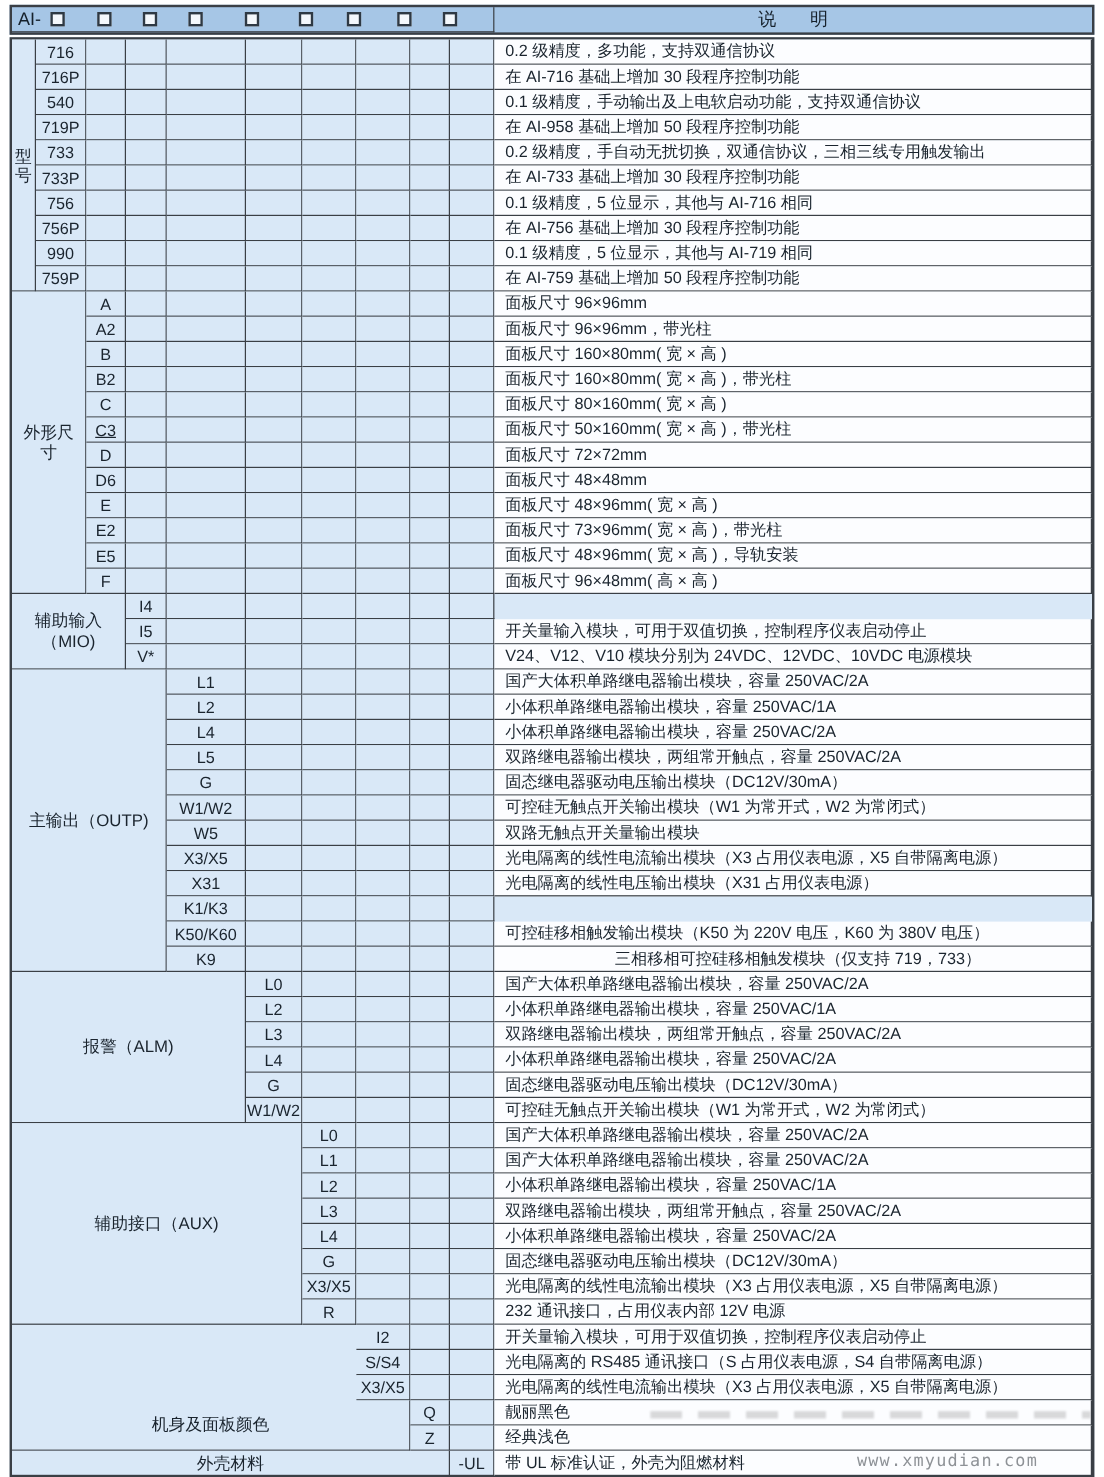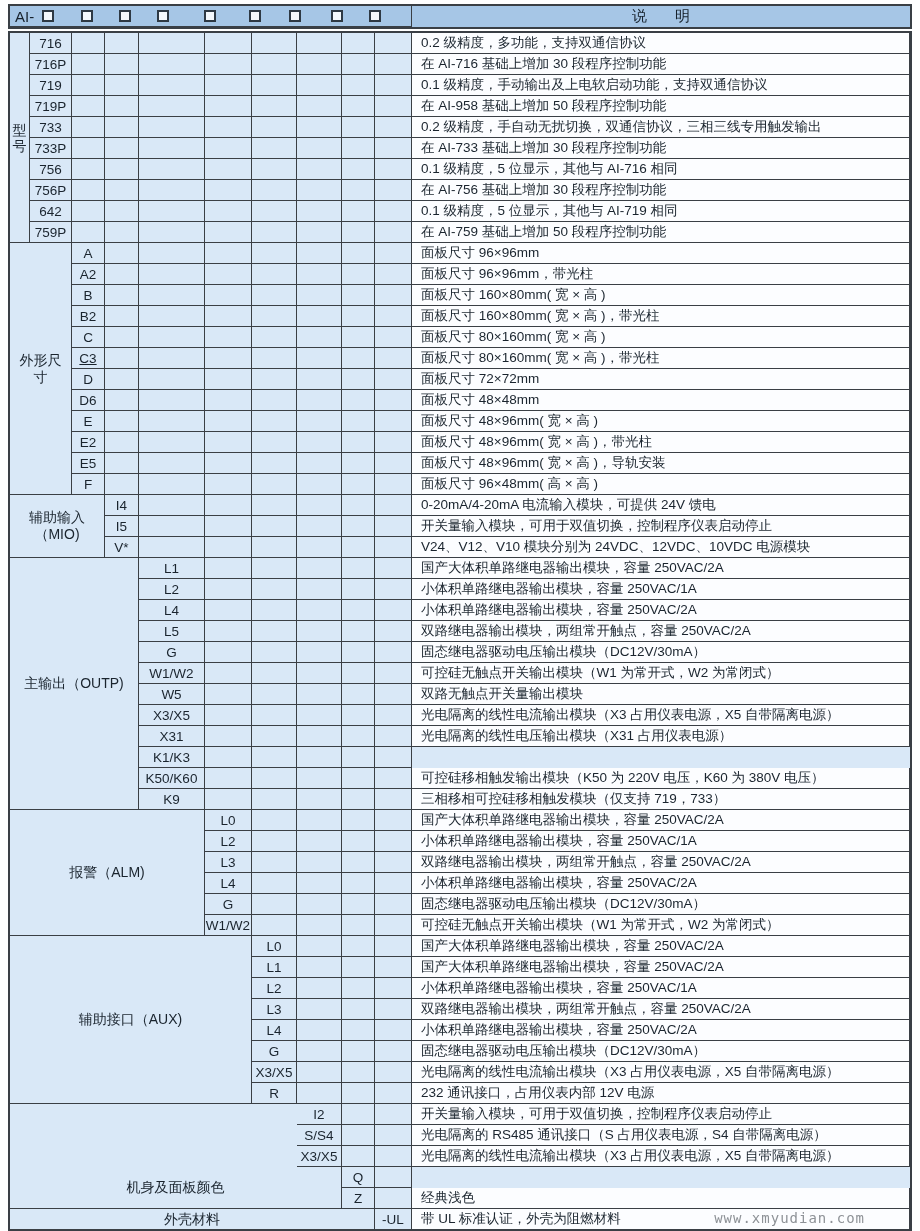--- a/index.html
+++ b/index.html
@@ -172,21 +172,21 @@
       <div class="cell empty-cell" style="grid-area: 2 / 4;"></div>
       <div class="cell empty-cell" style="grid-area: 2 / 5;"></div>
       <div class="cell empty-cell" style="grid-area: 2 / 6;"></div>
       <div class="cell empty-cell" style="grid-area: 2 / 7;"></div>
       <div class="cell empty-cell" style="grid-area: 2 / 8;"></div>
       <div class="cell empty-cell" style="grid-area: 2 / 9;"></div>
       <div class="cell empty-cell" style="grid-area: 2 / 10;"></div>
       <div class="cell desc-cell" style="grid-area: 2 / 11;">
         <span>在 AI-716 基础上增加 30 段程序控制功能</span>
       </div>
-      <div class="cell code-cell" style="grid-area: 3 / 2;">719</div>
+      <div class="cell code-cell" style="grid-area: 3 / 2;">540</div>
       <div class="cell empty-cell" style="grid-area: 3 / 3;"></div>
       <div class="cell empty-cell" style="grid-area: 3 / 4;"></div>
       <div class="cell empty-cell" style="grid-area: 3 / 5;"></div>
       <div class="cell empty-cell" style="grid-area: 3 / 6;"></div>
       <div class="cell empty-cell" style="grid-area: 3 / 7;"></div>
       <div class="cell empty-cell" style="grid-area: 3 / 8;"></div>
       <div class="cell empty-cell" style="grid-area: 3 / 9;"></div>
       <div class="cell empty-cell" style="grid-area: 3 / 10;"></div>
       <div class="cell desc-cell" style="grid-area: 3 / 11;">
         <span>0.1 级精度，手动输出及上电软启动功能，支持双通信协议</span>
@@ -244,21 +244,21 @@
       <div class="cell empty-cell" style="grid-area: 8 / 4;"></div>
       <div class="cell empty-cell" style="grid-area: 8 / 5;"></div>
       <div class="cell empty-cell" style="grid-area: 8 / 6;"></div>
       <div class="cell empty-cell" style="grid-area: 8 / 7;"></div>
       <div class="cell empty-cell" style="grid-area: 8 / 8;"></div>
       <div class="cell empty-cell" style="grid-area: 8 / 9;"></div>
       <div class="cell empty-cell" style="grid-area: 8 / 10;"></div>
       <div class="cell desc-cell" style="grid-area: 8 / 11;">
         <span>在 AI-756 基础上增加 30 段程序控制功能</span>
       </div>
-      <div class="cell code-cell" style="grid-area: 9 / 2;">642</div>
+      <div class="cell code-cell" style="grid-area: 9 / 2;">990</div>
       <div class="cell empty-cell" style="grid-area: 9 / 3;"></div>
       <div class="cell empty-cell" style="grid-area: 9 / 4;"></div>
       <div class="cell empty-cell" style="grid-area: 9 / 5;"></div>
       <div class="cell empty-cell" style="grid-area: 9 / 6;"></div>
       <div class="cell empty-cell" style="grid-area: 9 / 7;"></div>
       <div class="cell empty-cell" style="grid-area: 9 / 8;"></div>
       <div class="cell empty-cell" style="grid-area: 9 / 9;"></div>
       <div class="cell empty-cell" style="grid-area: 9 / 10;"></div>
       <div class="cell desc-cell" style="grid-area: 9 / 11;">
         <span>0.1 级精度，5 位显示，其他与 AI-719 相同</span>
@@ -335,21 +335,21 @@
       </div>
       <div class="cell code-cell" style="grid-area: 16 / 3; text-decoration: underline;">C3</div>
       <div class="cell empty-cell" style="grid-area: 16 / 4;"></div>
       <div class="cell empty-cell" style="grid-area: 16 / 5;"></div>
       <div class="cell empty-cell" style="grid-area: 16 / 6;"></div>
       <div class="cell empty-cell" style="grid-area: 16 / 7;"></div>
       <div class="cell empty-cell" style="grid-area: 16 / 8;"></div>
       <div class="cell empty-cell" style="grid-area: 16 / 9;"></div>
       <div class="cell empty-cell" style="grid-area: 16 / 10;"></div>
       <div class="cell desc-cell" style="grid-area: 16 / 11;">
-        <span>面板尺寸 80×160mm( 宽 × 高 )，带光柱</span>
+        <span>面板尺寸 50×160mm( 宽 × 高 )，带光柱</span>
       </div>
       <div class="cell code-cell" style="grid-area: 17 / 3;">D</div>
       <div class="cell empty-cell" style="grid-area: 17 / 4;"></div>
       <div class="cell empty-cell" style="grid-area: 17 / 5;"></div>
       <div class="cell empty-cell" style="grid-area: 17 / 6;"></div>
       <div class="cell empty-cell" style="grid-area: 17 / 7;"></div>
       <div class="cell empty-cell" style="grid-area: 17 / 8;"></div>
       <div class="cell empty-cell" style="grid-area: 17 / 9;"></div>
       <div class="cell empty-cell" style="grid-area: 17 / 10;"></div>
       <div class="cell desc-cell" style="grid-area: 17 / 11;">
@@ -379,21 +379,21 @@
       </div>
       <div class="cell code-cell" style="grid-area: 20 / 3;">E2</div>
       <div class="cell empty-cell" style="grid-area: 20 / 4;"></div>
       <div class="cell empty-cell" style="grid-area: 20 / 5;"></div>
       <div class="cell empty-cell" style="grid-area: 20 / 6;"></div>
       <div class="cell empty-cell" style="grid-area: 20 / 7;"></div>
       <div class="cell empty-cell" style="grid-area: 20 / 8;"></div>
       <div class="cell empty-cell" style="grid-area: 20 / 9;"></div>
       <div class="cell empty-cell" style="grid-area: 20 / 10;"></div>
       <div class="cell desc-cell" style="grid-area: 20 / 11;">
-        <span>面板尺寸 48×96mm( 宽 × 高 )，带光柱</span>
+        <span>面板尺寸 73×96mm( 宽 × 高 )，带光柱</span>
       </div>
       <div class="cell code-cell" style="grid-area: 21 / 3;">E5</div>
       <div class="cell empty-cell" style="grid-area: 21 / 4;"></div>
       <div class="cell empty-cell" style="grid-area: 21 / 5;"></div>
       <div class="cell empty-cell" style="grid-area: 21 / 6;"></div>
       <div class="cell empty-cell" style="grid-area: 21 / 7;"></div>
       <div class="cell empty-cell" style="grid-area: 21 / 8;"></div>
       <div class="cell empty-cell" style="grid-area: 21 / 9;"></div>
       <div class="cell empty-cell" style="grid-area: 21 / 10;"></div>
       <div class="cell desc-cell" style="grid-area: 21 / 11;">
@@ -414,23 +414,20 @@
         <span class="wrapname">辅助输入</span>
         <span>（MIO)</span>
       </div>
       <div class="cell code-cell" style="grid-area: 23 / 4;">I4</div>
       <div class="cell empty-cell" style="grid-area: 23 / 5;"></div>
       <div class="cell empty-cell" style="grid-area: 23 / 6;"></div>
       <div class="cell empty-cell" style="grid-area: 23 / 7;"></div>
       <div class="cell empty-cell" style="grid-area: 23 / 8;"></div>
       <div class="cell empty-cell" style="grid-area: 23 / 9;"></div>
       <div class="cell empty-cell" style="grid-area: 23 / 10;"></div>
-      <div class="cell desc-cell" style="grid-area: 23 / 11;">
-        <span>0-20mA/4-20mA 电流输入模块，可提供 24V 馈电</span>
-      </div>
       <div class="cell code-cell" style="grid-area: 24 / 4;">I5</div>
       <div class="cell empty-cell" style="grid-area: 24 / 5;"></div>
       <div class="cell empty-cell" style="grid-area: 24 / 6;"></div>
       <div class="cell empty-cell" style="grid-area: 24 / 7;"></div>
       <div class="cell empty-cell" style="grid-area: 24 / 8;"></div>
       <div class="cell empty-cell" style="grid-area: 24 / 9;"></div>
       <div class="cell empty-cell" style="grid-area: 24 / 10;"></div>
       <div class="cell desc-cell" style="grid-area: 24 / 11;">
         <span>开关量输入模块，可用于双值切换，控制程序仪表启动停止</span>
       </div>
@@ -542,21 +539,21 @@
       <div class="cell empty-cell" style="grid-area: 36 / 10;"></div>
       <div class="cell desc-cell" style="grid-area: 36 / 11;">
         <span>可控硅移相触发输出模块（K50 为 220V 电压，K60 为 380V 电压）</span>
       </div>
       <div class="cell code-cell" style="grid-area: 37 / 5;">K9</div>
       <div class="cell empty-cell" style="grid-area: 37 / 6;"></div>
       <div class="cell empty-cell" style="grid-area: 37 / 7;"></div>
       <div class="cell empty-cell" style="grid-area: 37 / 8;"></div>
       <div class="cell empty-cell" style="grid-area: 37 / 9;"></div>
       <div class="cell empty-cell" style="grid-area: 37 / 10;"></div>
-      <div class="cell desc-cell" style="grid-area: 37 / 11;">
+      <div class="cell desc-cell" style="grid-area: 37 / 11; justify-content: center;">
         <span>三相移相可控硅移相触发模块（仅支持 719，733）</span>
       </div>
       <div class="cell label-cell" style="grid-area: 38 / 1 / span 6 / 6;">
         <span class="wrapname">报警（ALM)</span>
       </div>
       <div class="cell code-cell" style="grid-area: 38 / 6;">L0</div>
       <div class="cell empty-cell" style="grid-area: 38 / 7;"></div>
       <div class="cell empty-cell" style="grid-area: 38 / 8;"></div>
       <div class="cell empty-cell" style="grid-area: 38 / 9;"></div>
       <div class="cell empty-cell" style="grid-area: 38 / 10;"></div>
@@ -678,20 +675,23 @@
       <div class="cell empty-cell" style="grid-area: 54 / 9;"></div>
       <div class="cell empty-cell" style="grid-area: 54 / 10;"></div>
       <div class="cell desc-cell" style="grid-area: 54 / 11;">
         <span>光电隔离的线性电流输出模块（X3 占用仪表电源，X5 自带隔离电源）</span>
       </div>
       <div class="cell label-cell" style="grid-area: 55 / 1 / span 2 / 9;">
         <span class="wrapname">机身及面板颜色</span>
       </div>
       <div class="cell code-cell" style="grid-area: 55 / 9;">Q</div>
       <div class="cell empty-cell" style="grid-area: 55 / 10;"></div>
+      <div class="cell desc-cell stripe" style="grid-area: 55 / 11;">
+        <span>靓丽黑色</span>
+      </div>
       <div class="cell code-cell" style="grid-area: 56 / 9;">Z</div>
       <div class="cell empty-cell" style="grid-area: 56 / 10;"></div>
       <div class="cell desc-cell" style="grid-area: 56 / 11;">
         <span>经典浅色</span>
       </div>
       <div class="cell label-cell" style="grid-area: 57 / 1 / span 1 / 10;">
         <span class="wrapname">外壳材料</span>
       </div>
       <div class="cell code-cell" style="grid-area: 57 / 10;">-UL</div>
       <div class="cell desc-cell" style="grid-area: 57 / 11;">

